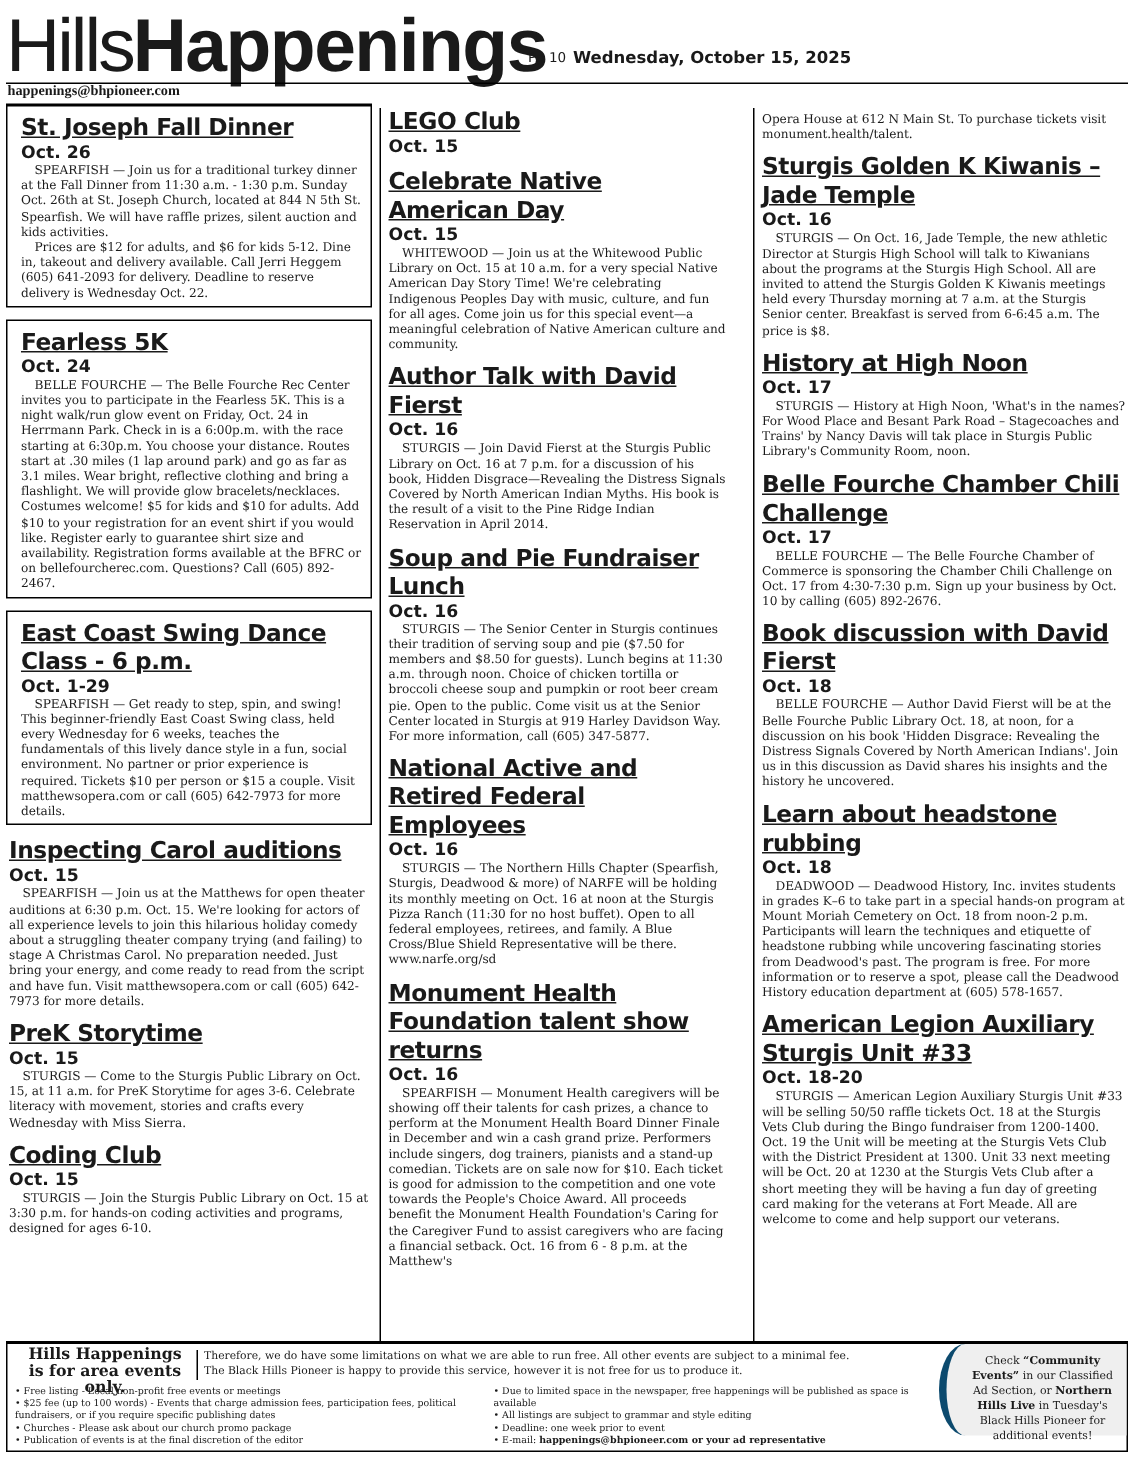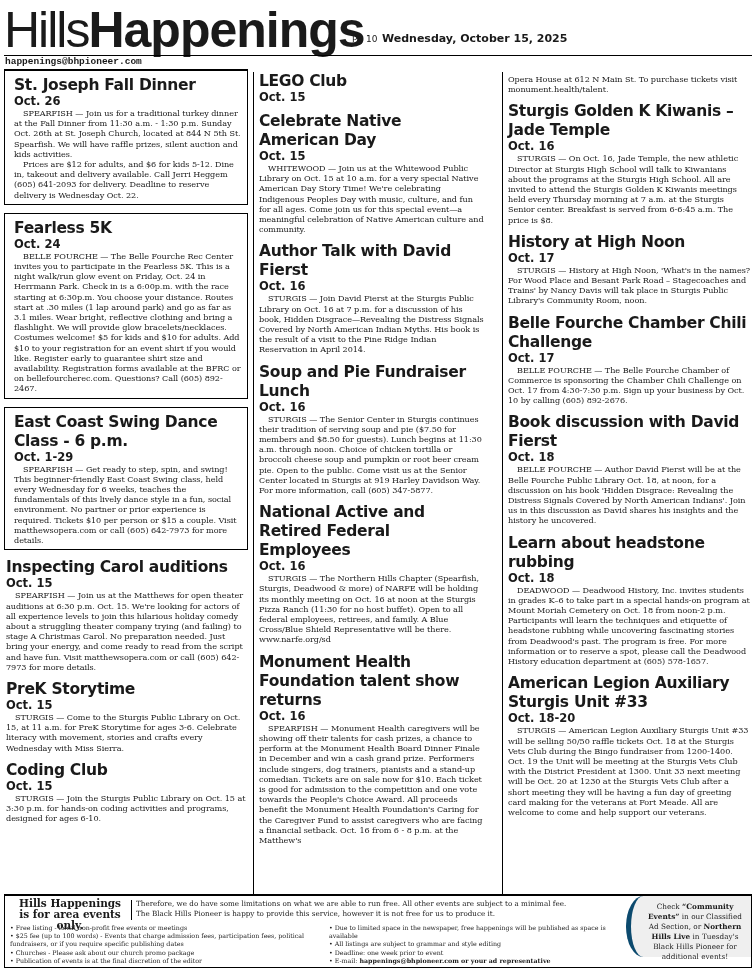--- a/index.html
+++ b/index.html
@@ -6,32 +6,32 @@
   html, body { width: 756px; height: 972px; background: #fff; overflow: hidden; }
   body { color: #1a1a1a; font-family: "DejaVu Serif", serif; position: relative; }
 
   .masthead { position: absolute; left: 4px; top: 4px; width: 748px; height: 52px; }
   .logo { position: absolute; left: 0; top: 0; font-family: "Liberation Sans", sans-serif; font-size: 50px; line-height: 52px; letter-spacing: -1px; white-space: nowrap; }
   .logo .light { font-weight: 400; letter-spacing: -2px; }
   .logo .bold { font-weight: 700; }
   .pg { position: absolute; left: 348px; top: 30px; font-family: "DejaVu Sans", sans-serif; font-size: 9px; }
   .date { position: absolute; left: 378px; top: 28px; font-family: "DejaVu Sans", sans-serif; font-weight: 700; font-size: 11px; }
   .rule-top { position: absolute; left: 4px; top: 55px; width: 748px; height: 1px; background: #000; }
-  .email { position: absolute; left: 5px; top: 56px; font-family: Liberation Mono, monospace; font-weight: 700; font-size: 9.5px; }
+  .email { position: absolute; left: 5px; top: 56px; font-family: Liberation Serif, serif; font-weight: 700; font-size: 9.5px; }
   .rule-col1 { position: absolute; left: 4px; top: 69px; width: 244px; height: 1px; background: #000; }
 
   .col { position: absolute; top: 70px; }
   .col1 { left: 4px; width: 244px; }
   .col2 { left: 253px; width: 250px; top: 72px; border-left: 1px solid #000; border-right: 1px solid #000; padding: 0 16px 0 5px; height: 822px; }
   .col3 { left: 508px; width: 244px; top: 74px; }
 
   .box { border: 1px solid #000; padding: 5px 6px 4px 9px; margin-bottom: 6px; }
   .evt { margin-bottom: 8px; }
   .evt.plain { padding-left: 2px; }
-  h2 { font-family: "DejaVu Sans", sans-serif; font-weight: 700; font-size: 15.5px; line-height: 19px; letter-spacing: -0.3px; }
+  h2 { font-family: "DejaVu Sans", sans-serif; font-weight: 700; font-size: 15.5px; line-height: 19px; letter-spacing: -0.3px; text-decoration: underline; }
   .dt { font-family: "DejaVu Sans", sans-serif; font-weight: 700; font-size: 11.5px; line-height: 13px; }
   p.body { font-size: 8.1px; line-height: 10.2px; text-indent: 9px; letter-spacing: -0.05px; }
 
   .footer-rule { position: absolute; left: 4px; top: 894px; width: 748px; height: 2px; background: #000; }
   .footer { position: absolute; left: 4px; top: 896px; width: 748px; height: 72px; border: 1px solid #000; border-top: none; }
   .f-title { position: absolute; left: 8px; top: 2px; width: 114px; text-align: center; font-weight: 700; font-size: 10.5px; line-height: 11px; }
   .f-sep { position: absolute; left: 126px; top: 4px; width: 1px; height: 20px; background: #000; }
   .f-intro { position: absolute; left: 131px; top: 3px; font-size: 7.2px; line-height: 9.5px; width: 490px; }
   .f-list { position: absolute; top: 28px; font-size: 6.3px; line-height: 8.2px; list-style: none; }
   .f-list.l { left: 5px; width: 312px; }

